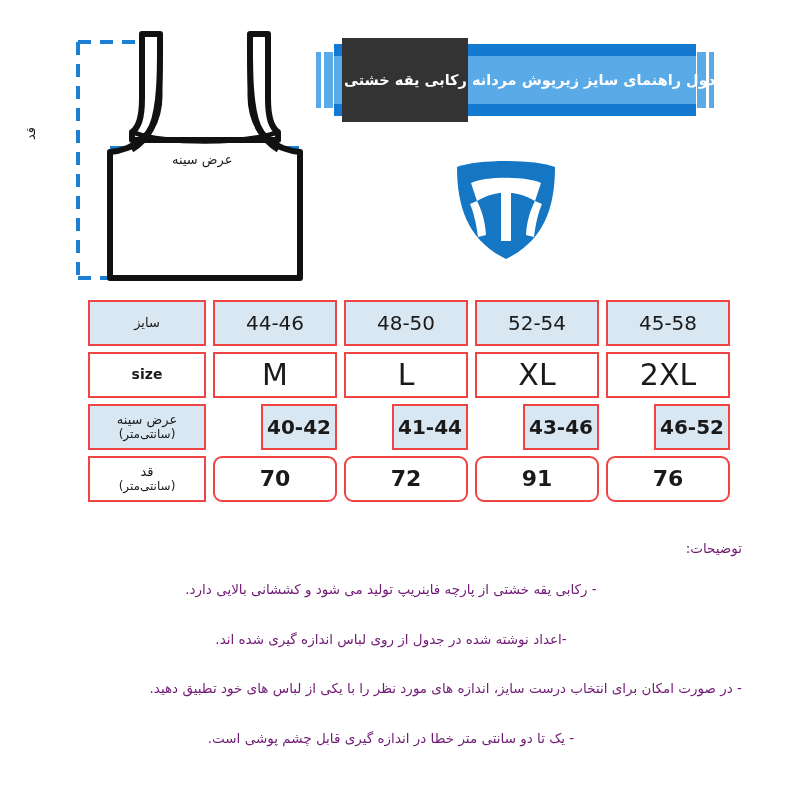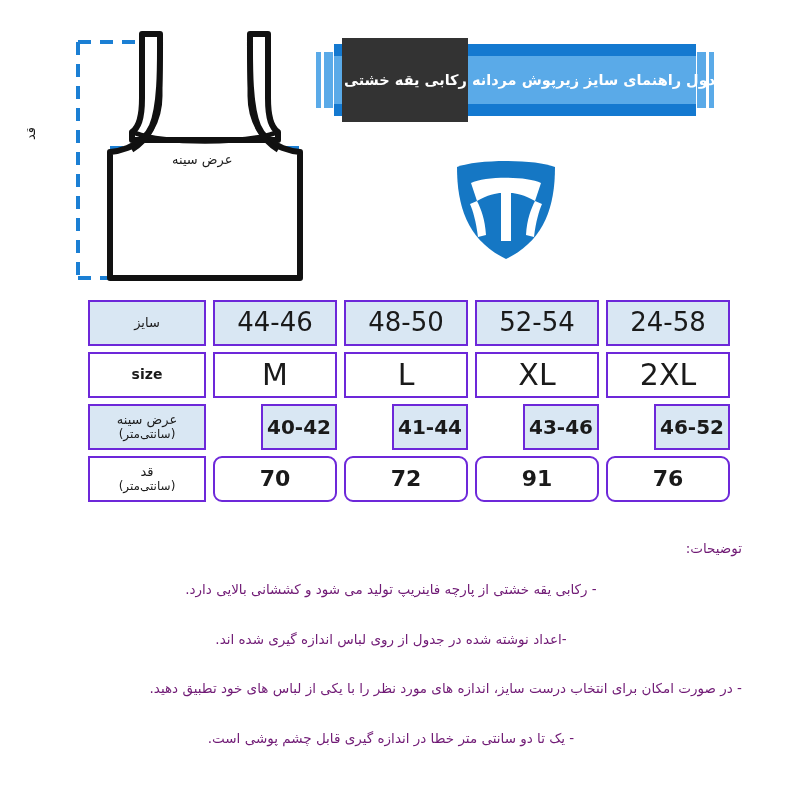--- a/index.html
+++ b/index.html
@@ -131,42 +131,42 @@
     left: 88px;
     top: 300px;
     width: 642px;
   }
   .trow {
     display: flex;
     gap: 7px;
     margin-bottom: 6px;
   }
   .cell {
-    border: 2px solid #6d28d9;
+    border: 2px solid #ef4444;
     background: #ffffff;
     height: 46px;
     display: flex;
     align-items: center;
     justify-content: center;
     text-align: center;
     box-sizing: border-box;
     line-height: 1.12;
   }
   .cell.lbl {
     width: 118px;
     flex: 0 0 118px;
     font-size: 13px;
     direction: rtl;
   }
   .cell.val {
     flex: 1 1 0;
   }
   .row-shaded .cell { background: #d9e7f3; }
 
-  .r-size .cell.val  { font-size: 26px; font-weight: 400; }
+  .r-size .cell.val  { font-size: 20px; font-weight: 400; }
   .r-size2 .cell.val { font-size: 30px; font-weight: 400; }
   .r-chest .cell.val { font-size: 20px; font-weight: bold; margin-left: 48px; }
   .r-len .cell.val   { font-size: 22px; font-weight: bold; border-radius: 9px; }
   .r-size2 .cell.lbl { font-size: 14px; font-weight: bold; direction: ltr; }
   .cell.lbl .sub { font-size: 12px; display: block; }
 
   
   .notes {
     position: absolute;
     left: 40px;
@@ -248,21 +248,21 @@
 
   <div class="table">
 
     <div class="trow row-shaded r-size">
       <div class="cell lbl">
         <span>سایز</span>
       </div>
       <div class="cell val">44-46</div>
       <div class="cell val">48-50</div>
       <div class="cell val">52-54</div>
-      <div class="cell val">24-58</div>
+      <div class="cell val">45-58</div>
     </div>
 
     <div class="trow r-size2">
       <div class="cell lbl">
         <span>size</span>
       </div>
       <div class="cell val">M</div>
       <div class="cell val">L</div>
       <div class="cell val">XL</div>
       <div class="cell val">2XL</div>

